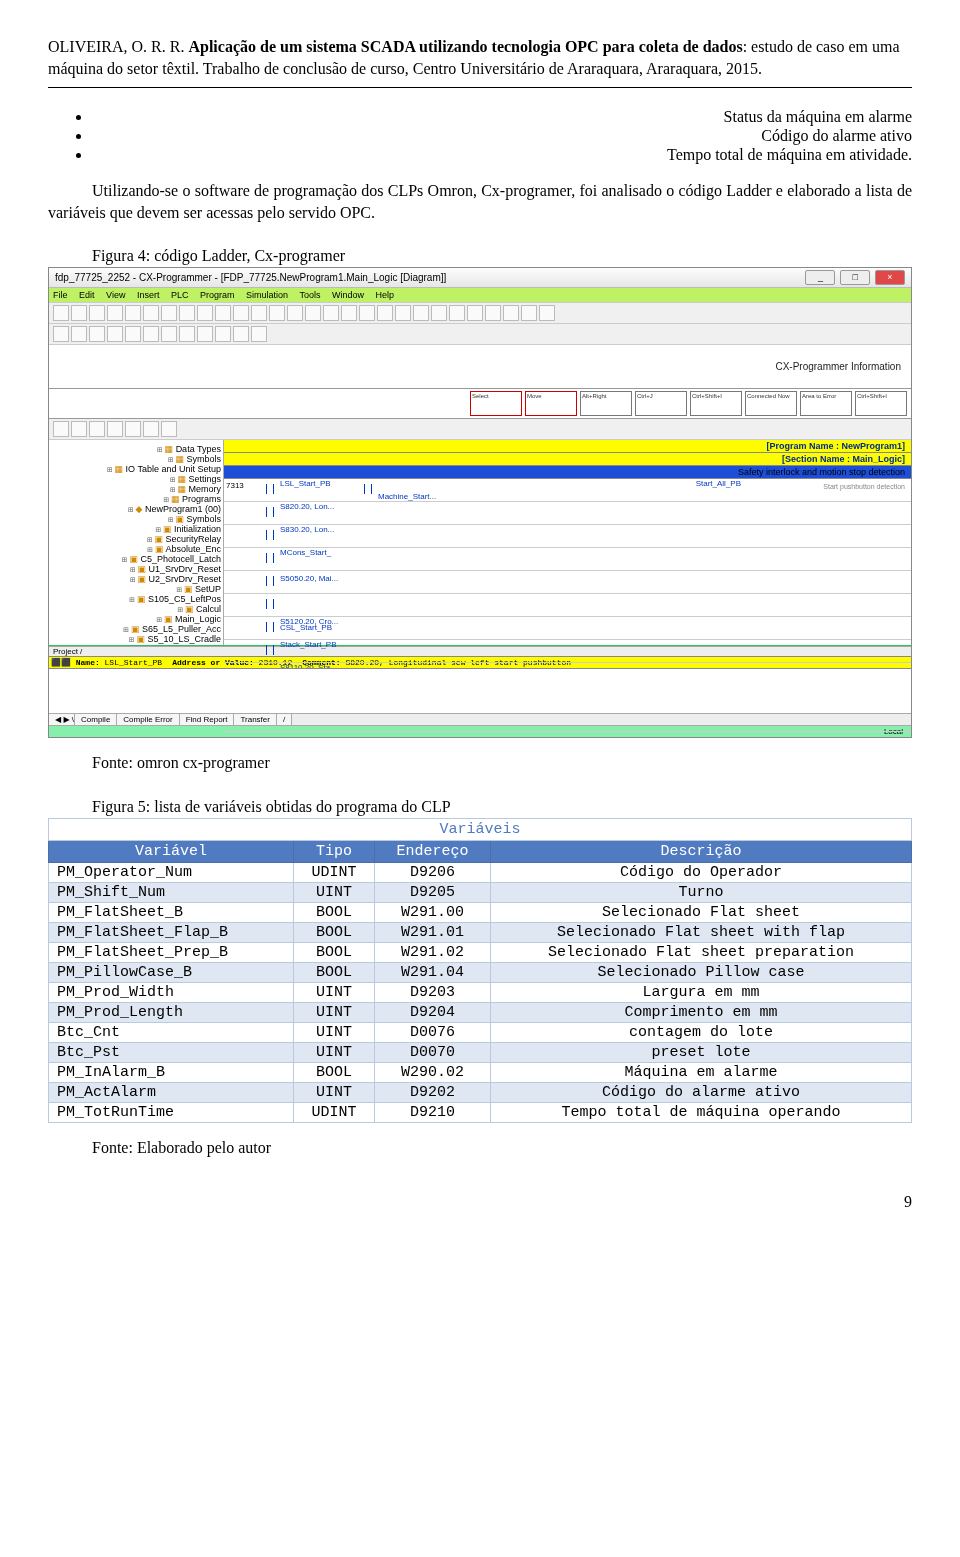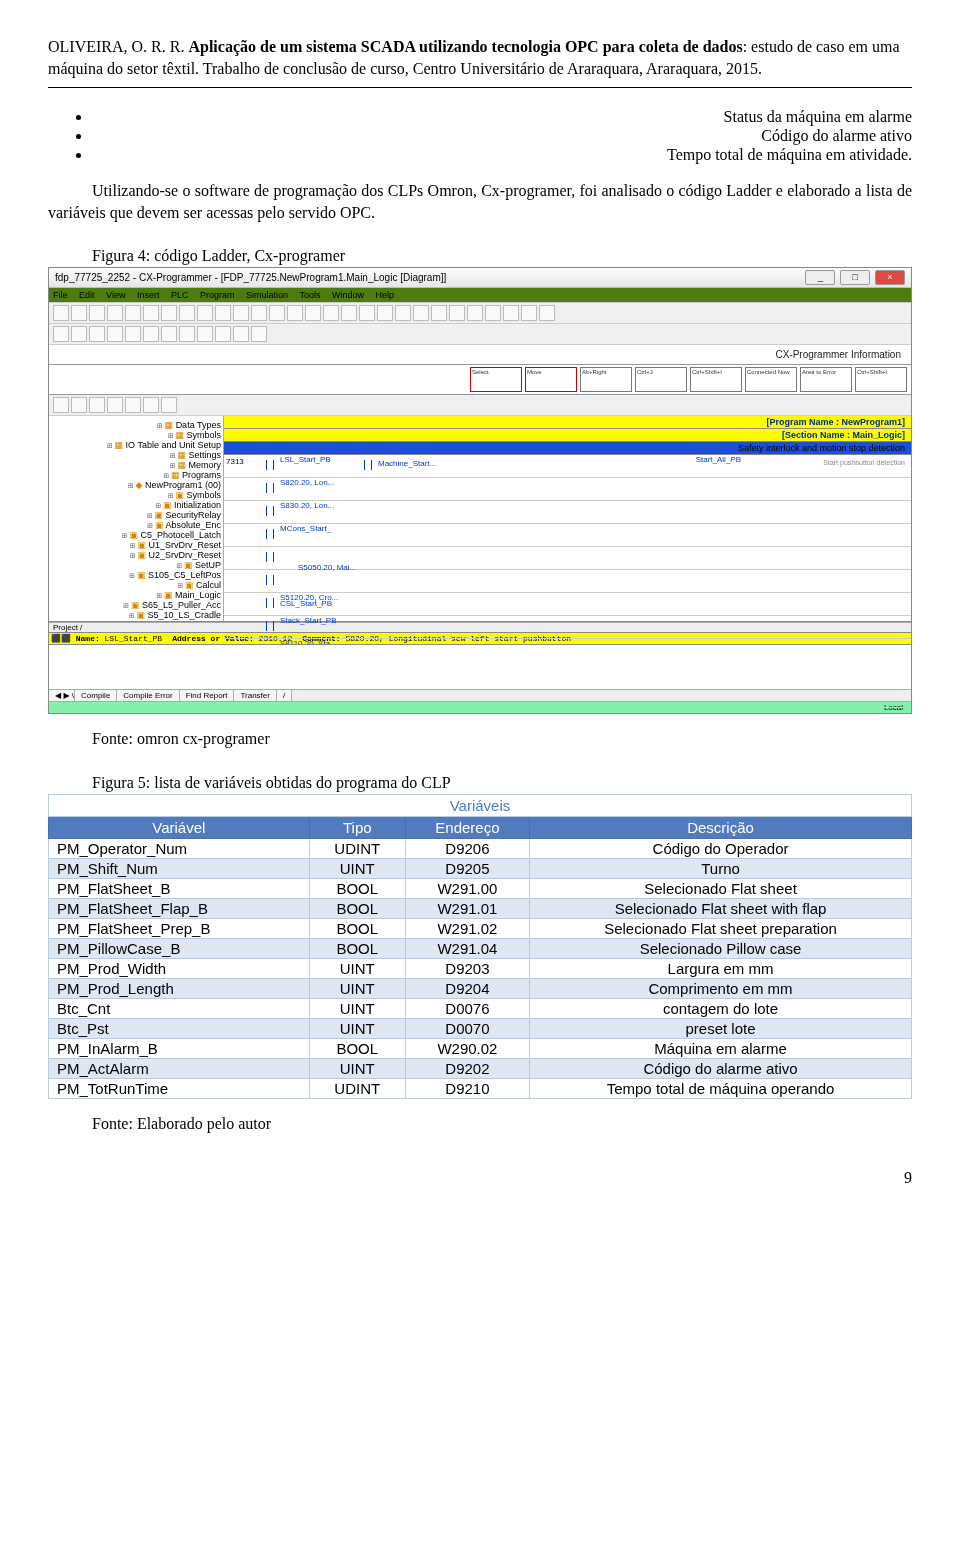--- a/index.html
+++ b/index.html
@@ -62,21 +62,21 @@
   }
   .win-buttons span {
     display: inline-block; width: 28px; height: 13px;
     border: 1px solid #999; text-align: center;
     font-size: 9px; line-height: 12px; margin-left: 2px;
     border-radius: 2px;
     background: #eee;
   }
   .win-buttons .close { background: #e04848; color: #fff; }
   .cxp-menu {
-    background: #4d7c0f;
+    background: #bef264;
     padding: 2px 4px;
     border-bottom: 1px solid #ccc;
   }
   .cxp-menu span { margin-right: 9px; }
   .cxp-toolbar {
     background: #f0f0f0;
     border-bottom: 1px solid #ccc;
     padding: 2px 4px;
     display: flex;
     flex-wrap: wrap;
@@ -91,21 +91,21 @@
   .cxp-infobar {
     display: flex;
     justify-content: flex-end;
     padding: 1px 4px;
     border-bottom: 1px solid #999;
     background: #fff;
   }
   .infobar-title {
     font-size: 10px;
     color: #222;
-    padding: 3px 6px;
+    padding: 15px 6px;
   }
   .info-boxes {
     display: flex; gap: 3px; padding: 2px 4px;
     border-bottom: 1px solid #999;
     background: #fff;
     justify-content: flex-end;
   }
   .info-box {
     border: 1px solid #777;
     width: 48px; height: 21px;
@@ -194,21 +194,21 @@
     background: #86efac;
     font-size: 8px; padding: 1px 8px;
     display: flex; justify-content: flex-end;
     border-top:1px solid #aaa;
   }
   
   .var-table {
     border-collapse: collapse;
     width: 100%;
     margin: 0 0 4px 0;
-    font-family: Liberation Sans, sans-serif;
+    font-family: Liberation Mono, monospace;
     font-size: 15px;
   }
   .var-table th {
     background: #507bc0;
     color: #fff;
     border: 1px solid #4a6fa8;
     padding: 2px 8px;
     font-weight: normal;
     text-align: center;
   }
@@ -365,21 +365,21 @@
     <div class="cxp-diagram">
       <div class="rung-header-y">[Program Name : NewProgram1]</div>
       <div class="rung-header-y">[Section Name : Main_Logic]</div>
       <div class="rung-header-y2">Safety interlock and motion stop detection</div>
       <div id="rung-container">
           <div class="rung-row">
             <span class="rung-num">7313</span>
             <span class="contact" style="left:42px;"></span>
             <span style="position:absolute;left:56px;top:0;">LSL_Start_PB</span>
             <span class="contact" style="left:140px;"></span>
-            <span style="position:absolute;left:154px;top:4px;">Machine_Start...</span>
+            <span style="position:absolute;left:154px;top:13px;">Machine_Start...</span>
             <span style="position:absolute;right:170px;top:0;">Start_All_PB</span>
             <span class="rung-comment">Start pushbutton detection</span>
           </div>
           <div class="rung-row">
             <span class="rung-num"></span>
             <span class="contact" style="left:42px;"></span>
             <span style="position:absolute;left:56px;top:0;">S820.20, Lon...</span>
           </div>
           <div class="rung-row">
             <span class="rung-num"></span>
@@ -387,21 +387,21 @@
             <span style="position:absolute;left:56px;top:0;">S830.20, Lon...</span>
           </div>
           <div class="rung-row">
             <span class="rung-num"></span>
             <span class="contact" style="left:42px;"></span>
             <span style="position:absolute;left:56px;top:0;">MCons_Start_</span>
           </div>
           <div class="rung-row">
             <span class="rung-num"></span>
             <span class="contact" style="left:42px;"></span>
-            <span style="position:absolute;left:56px;top:16px;margin-left:18px;">S5050.20, Mai...</span>
+            <span style="position:absolute;left:56px;top:3px;">S5050.20, Mai...</span>
           </div>
           <div class="rung-row">
             <span class="rung-num"></span>
             <span class="contact" style="left:42px;"></span>
             <span style="position:absolute;left:56px;top:0;margin-top:29px;">CSL_Start_PB</span>
           </div>
           <div class="rung-row">
             <span class="rung-num"></span>
             <span class="contact" style="left:42px;"></span>
             <span style="position:absolute;left:56px;top:0;">S5120.20, Cro...</span>

